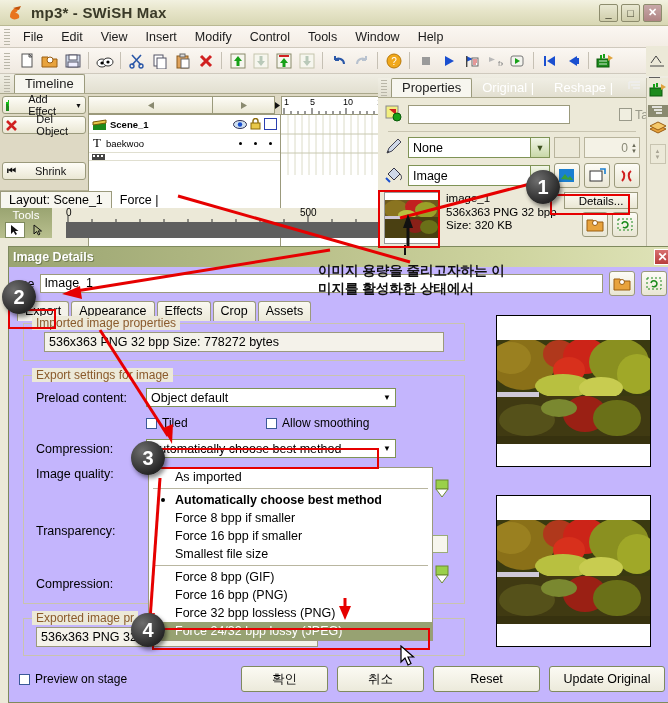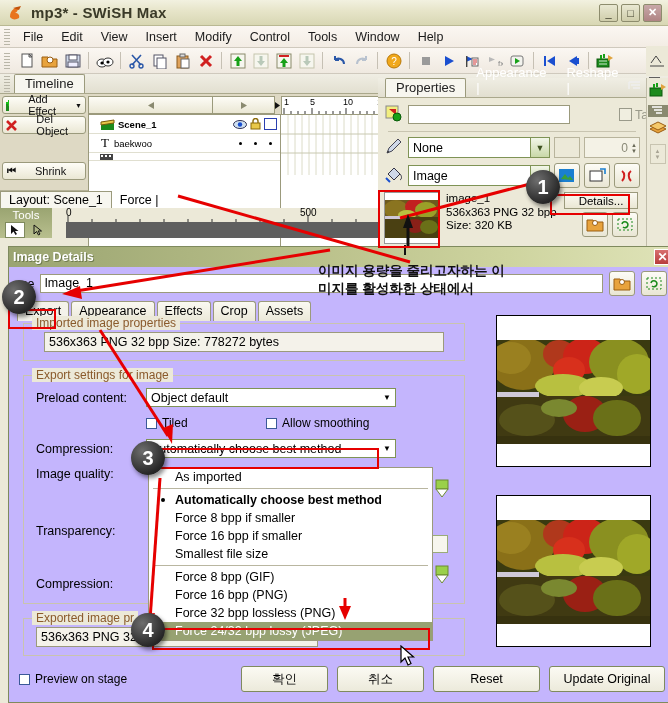--- a/index.html
+++ b/index.html
@@ -54,21 +54,21 @@
   .timeline-area { display:flex; height:88px; background:#ded9c4; }
   .tl-left { width:88px; padding:2px; display:flex;flex-direction:column; gap:2px; }
   .tl-btn {
     height:18px; background:linear-gradient(to bottom,#fefdf7,#eae7d4);
     border:1px solid #9b9a7c; border-radius:3px; display:flex;align-items:center;
     font-size:11px; padding-left:2px; gap:19px; color:#111;
   }
   .tl-mid { flex:1; display:flex;flex-direction:column;}
   .tl-layers { background:#fff; border:1px solid #9b9a7c; }
 
-  .layer-row { height:19px; display:flex;align-items:center; border-bottom:1px solid #e0dfd0; font-size:10px;padding-left:8px; }
+  .layer-row { height:19px; display:flex;align-items:center; border-bottom:1px solid #e0dfd0; font-size:10px; }
 
   .ruler { height:20px; background:#fff; border:1px solid #9b9a7c; position:relative; font-size:9px;}
 
   .layout-tabs { height:18px; background:linear-gradient(to bottom,#f0eee4,#ddd9c8); display:flex;align-items:center;border-top:1px solid #b4b197;}
   .lt { font-size:12.5px; padding:1px 8px; }
   .lt.active { background:#f7f6ef; border:1px solid #9b9a7c; border-bottom:none;}
 
   
   .prop-panel { position:absolute; left:378px; top:78px; width:268px; height:172px; background:#ece9d8; }
   .prop-row { display:flex; align-items:center; gap:4px; margin:4px 6px;}
@@ -574,21 +574,21 @@
         </svg>
       </div>
       <div style="position:absolute;left:14px;top:14px;right:2px;bottom:0;background:#5f5f5f;"></div>
     </div>
   </div>
 
   <div class="prop-panel">
     <div class="panel-tabs-bar" style="padding-left:3px;">
       <span class="grip" style="align-self:center;"></span>
       <span class="ptab active">Properties</span>
-      <span class="ptab inactive">Appearance |</span>
+      <span class="ptab inactive">Original |</span>
       <span class="ptab inactive">Reshape |</span>
       <span style="margin-left:auto;padding-right:4px;align-self:center;">
         <svg width="14" height="12">
             <path d="M1 2h11M3 5h9M5 8h7" stroke="#eee" stroke-width="1.4"></path>
             <path d="M1 2 L1 9" stroke="#eee" stroke-width="1.4"></path>
           </svg></span>
     </div>
 
     <div class="prop-row">
       <span>

